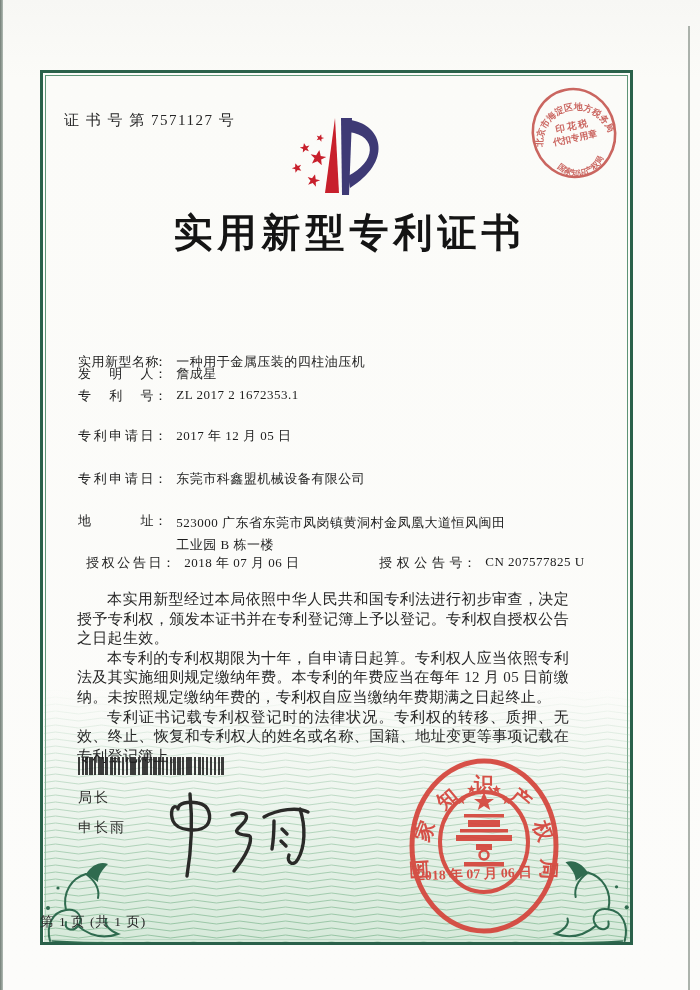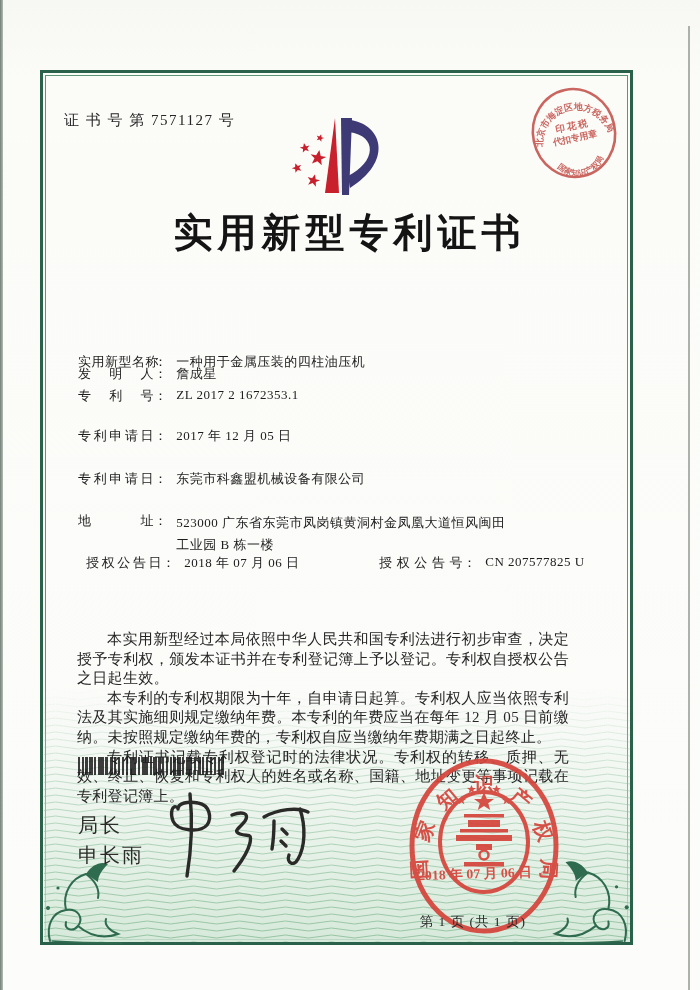--- a/index.html
+++ b/index.html
@@ -15,32 +15,32 @@
   .logo{position:absolute;left:288px;top:110px;}
   .tax-stamp{position:absolute;left:529px;top:86px;transform:rotate(-12deg);opacity:.88;}
   .title{position:absolute;left:40px;top:206px;width:593px;padding-left:26px;box-sizing:border-box;text-align:center;
          font-size:39px;font-weight:bold;letter-spacing:5px;color:#141414;}
   .field{position:absolute;left:78px;font-size:13px;letter-spacing:.5px;color:#1d1d1d;white-space:nowrap;}
   .flabel{display:inline-block;width:76px;text-align:justify;text-align-last:justify;vertical-align:top;}
   .colon{display:inline-block;vertical-align:top;}
   .fvalue{display:inline-block;margin-left:5px;vertical-align:top;}
   .addr-lines span{display:block;line-height:22px;}
   .body-text{position:absolute;left:77px;top:590px;width:492px;font-size:15px;line-height:19.6px;
-             letter-spacing:.3px;color:#262626;text-align:justify;margin-top:40px;}
+             letter-spacing:.3px;color:#262626;text-align:justify;}
   .body-text p{margin:0;text-indent:2em;}
   .barcode{position:absolute;left:78px;top:757px;width:147px;height:18px;opacity:.85;
     background:
       repeating-linear-gradient(90deg,#1c1c1c 0 1.6px,transparent 1.6px 4px),
       repeating-linear-gradient(90deg,#1c1c1c 0 1px,transparent 1px 6.8px),
       repeating-linear-gradient(90deg,#1c1c1c 0 2.2px,transparent 2.2px 11px);}
-  .officer{position:absolute;left:78px;top:810px;font-size:20px;color:#2c2c2a;letter-spacing:2px;}
+  .officer{position:absolute;left:78px;top:783px;font-size:14px;color:#2c2c2a;letter-spacing:2px;}
   .officer div{line-height:30px;}
   .signature{position:absolute;left:160px;top:784px;}
   .seal{position:absolute;left:406px;top:756px;opacity:.93;}
-  .footer{position:absolute;left:40px;top:913px;width:486px;text-align:right;font-size:13.5px;color:#2a2a2a;letter-spacing:1px;}
+  .footer{position:absolute;left:40px;top:913px;width:486px;text-align:left;font-size:13.5px;color:#2a2a2a;letter-spacing:1px;}
 </style>
 </head>
 <body>
 
 <div class="page">
 
   <div class="edge-left"></div>
   <div class="edge-right"></div>
 
   <div class="frame"></div>

